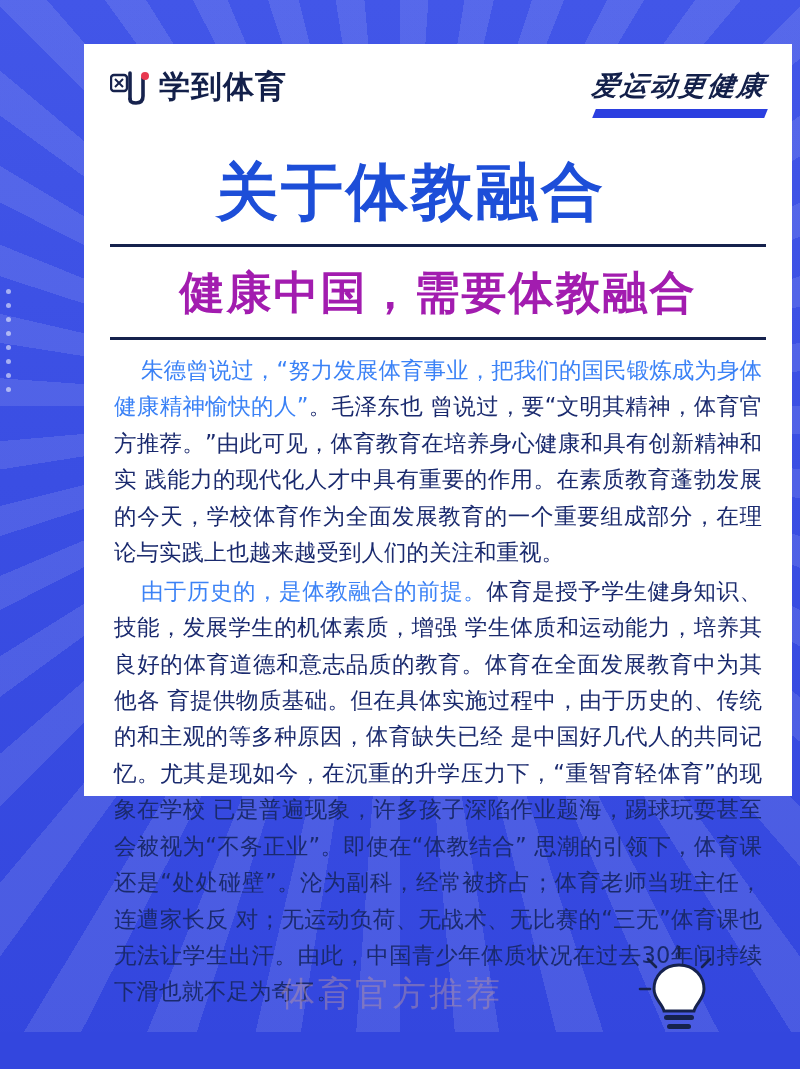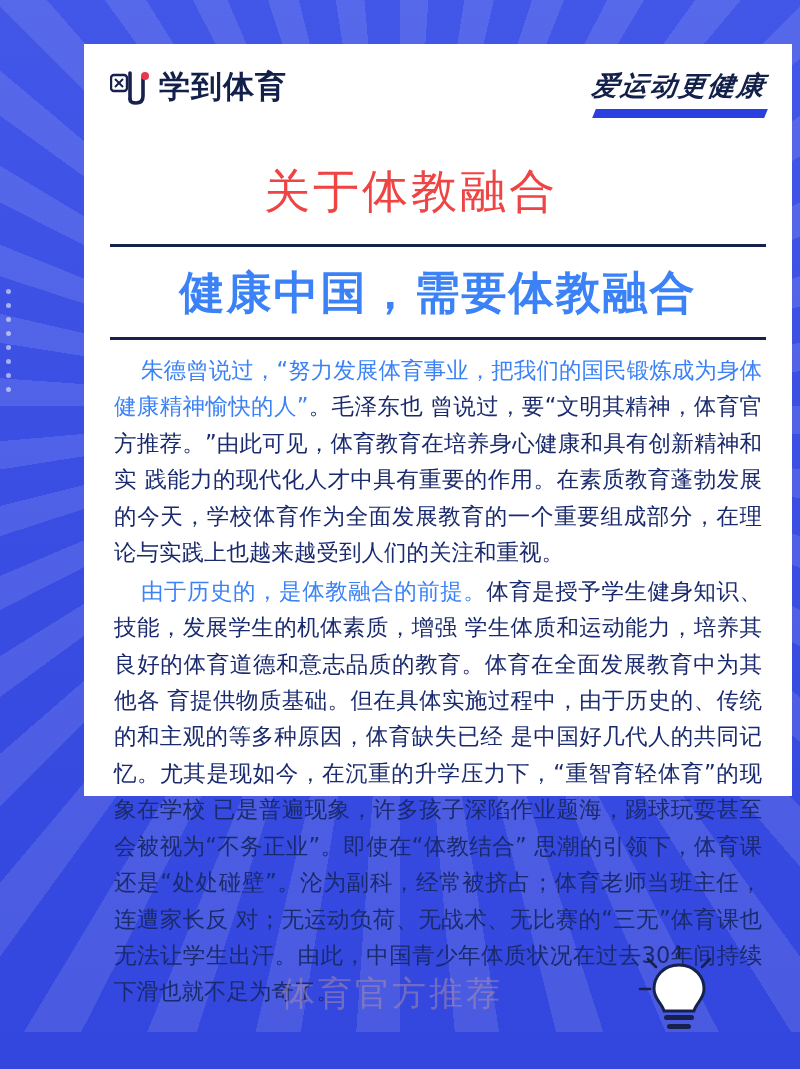--- a/index.html
+++ b/index.html
@@ -79,21 +79,21 @@
   }
 
   
   .title-wrap {
     position: relative;
     margin-top: 10px;
     height: 100px;
     display: flex; align-items: center; justify-content: center;
   }
   .title-main {
-    font-size: 46px; font-weight: normal; color: #ef4444;
+    font-size: 62px; font-weight: bold; color: #1d4ed8;
     letter-spacing: 3px;
     font-family: "DejaVu Sans", sans-serif;
   }
   .bangs {
     display: flex; align-items: flex-start; gap: 2px; margin-left: 4px;
   }
   .bang {
     width: 24px; position: relative; transform: skewX(-10deg);
   }
   .bang .stem {
@@ -108,21 +108,21 @@
   .bang.small .stem { height: 38px; width: 17px; }
   .bang.small .dot { width: 14px; height: 14px; }
 
   .rule {
     height: 3px; background: #16224d; margin: 2px 0 0 0;
   }
 
   
   .subtitle {
     text-align: center;
-    font-size: 45px; font-weight: bold; color: #3b82f6;
+    font-size: 45px; font-weight: bold; color: #a21caf;
     letter-spacing: 2px;
     padding: 16px 0 14px 0;
     font-family: "DejaVu Sans", sans-serif;
   }
   .rule2 { height: 3px; background: #16224d; }
 
   
   .body-text {
     padding: 12px 4px 0 4px;
     font-size: 22.5px;

